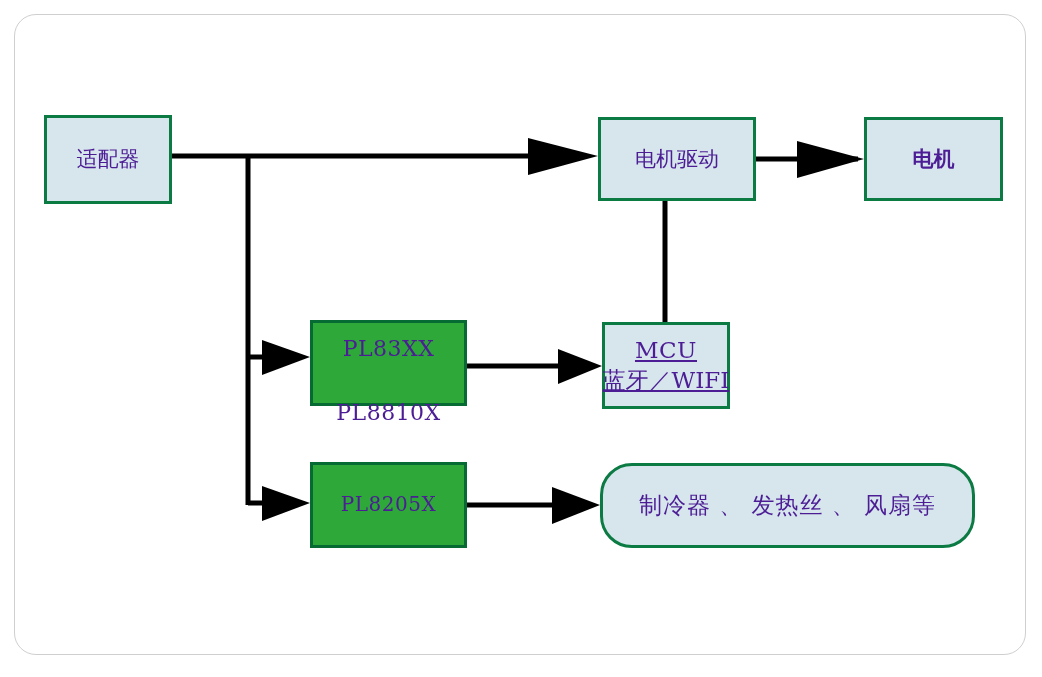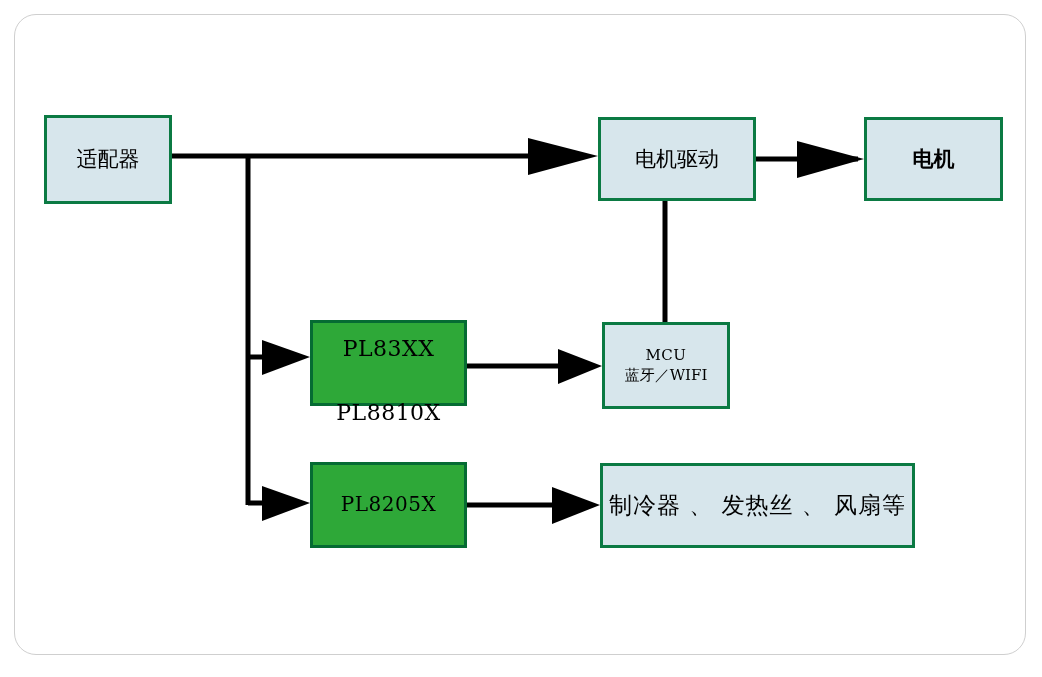--- a/index.html
+++ b/index.html
@@ -48,45 +48,45 @@
   }
   .node-blue {
     background: #d7e6ec;
     border: 3px solid #0b7a43;
   }
   .node-green {
     background: #2ea838;
     border: 3px solid #056b33;
   }
   .node-label {
-    color: #000000;
+    color: #4c1d95;
     white-space: pre;
   }
   .cjk {
     font-family: "DejaVu Serif", "Liberation Serif", serif;
   }
   .latin {
     font-family: "DejaVu Serif", "Liberation Serif", serif;
     letter-spacing: 0.5px;
   }
 
   
   #node-adapter       { left: 44px;  top: 115px; width: 128px; height: 89px; }
   #node-motor-driver  { left: 598px; top: 117px; width: 158px; height: 84px; }
   #node-motor         { left: 864px; top: 117px; width: 139px; height: 84px; }
   #node-pl83xx        { left: 310px; top: 320px; width: 157px; height: 86px; }
   #node-mcu           { left: 602px; top: 322px; width: 128px; height: 87px; }
   #node-pl8205x       { left: 310px; top: 462px; width: 157px; height: 86px; }
-  #node-loads         { left: 600px; top: 463px; width: 315px; height: 85px; }
+  #node-loads         { left: 600px; top: 463px; width: 375px; height: 85px; border-radius: 32px; }
 
   #node-adapter .node-label      { font-size: 21px; }
   #node-motor-driver .node-label { font-size: 21px; }
   #node-motor .node-label        { font-size: 21px; font-weight: bold; }
   #node-pl83xx .node-label       { font-size: 22px; margin-top: 36px; }
-  #node-mcu .node-label          { font-size: 15px; }
+  #node-mcu .node-label          { font-size: 23px; text-decoration: underline; }
   #node-pl8205x .node-label      { font-size: 20px; }
   #node-loads .node-label        { font-size: 23px; letter-spacing: 1px; }
 </style>
 </head>
 <body>
 
 <div id="canvas">
 
   <div class="outer-frame"></div>
 

